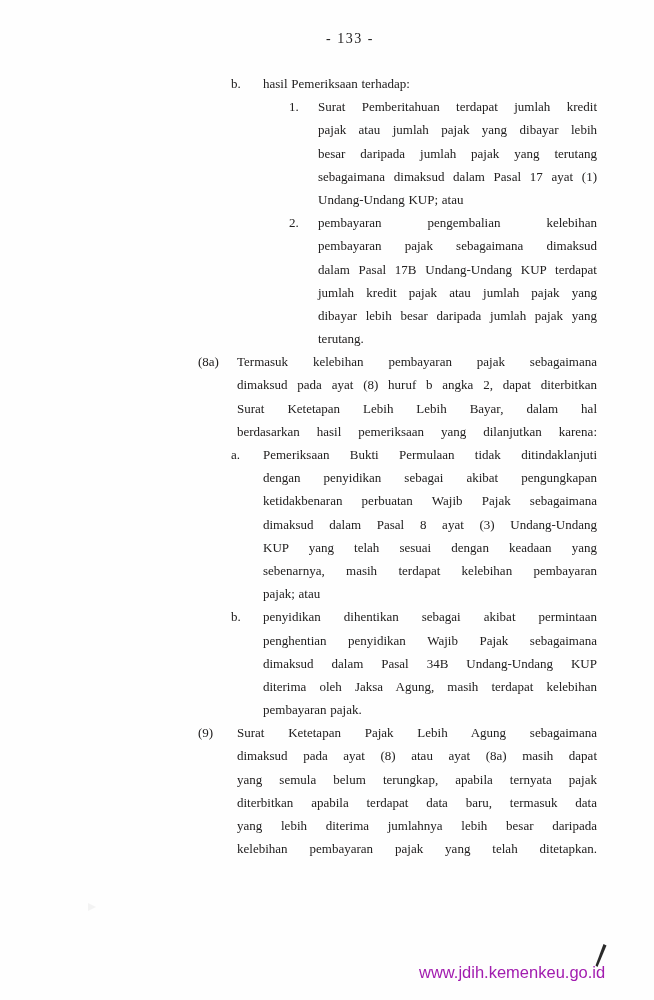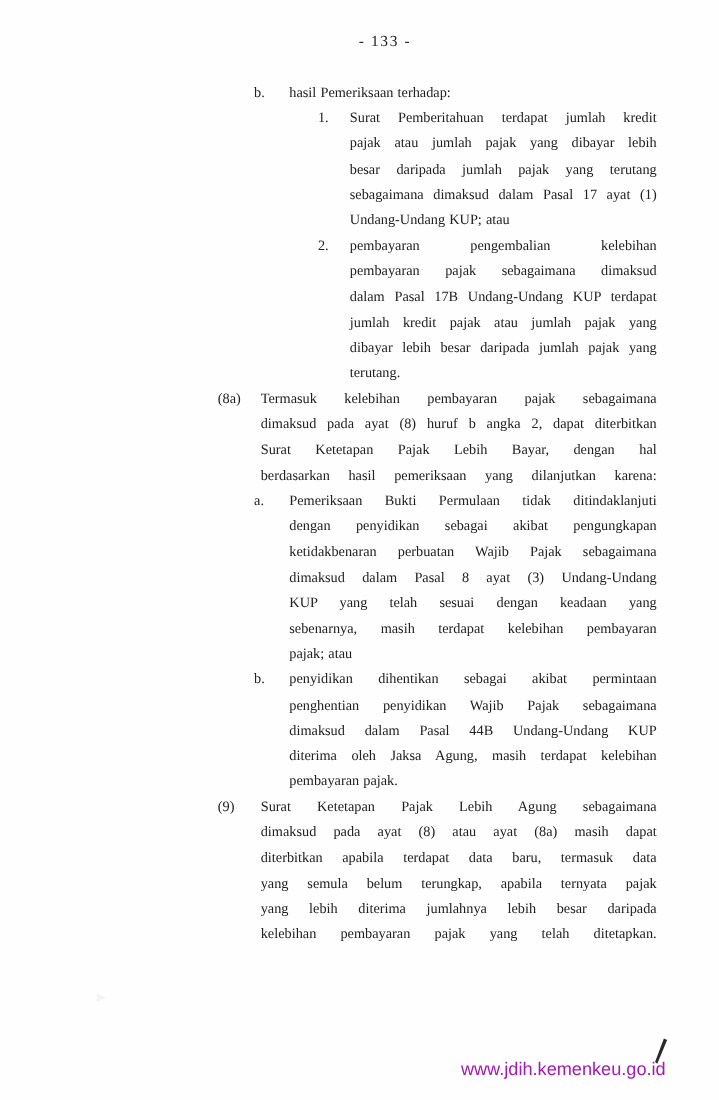--- a/index.html
+++ b/index.html
@@ -98,53 +98,53 @@
           <div class="line just">jumlah kredit pajak atau jumlah pajak yang</div>
           <div class="line just">dibayar lebih besar daripada jumlah pajak yang</div>
           <div class="line">terutang.</div>
         </div>
   </div>
       <div class="item ayat">
     <span class="marker">(8a)</span>
     <div class="lines">
           <div class="line just">Termasuk kelebihan pembayaran pajak sebagaimana</div>
           <div class="line just">dimaksud pada ayat (8) huruf b angka 2, dapat diterbitkan</div>
-          <div class="line just">Surat Ketetapan Pajak Lebih Bayar, dengan hal</div>
+          <div class="line just">Surat Ketetapan Lebih Lebih Bayar, dalam hal</div>
           <div class="line just">berdasarkan hasil pemeriksaan yang dilanjutkan karena:</div>
         </div>
   </div>
       <div class="item letter">
     <span class="marker">a.</span>
     <div class="lines">
           <div class="line just">Pemeriksaan Bukti Permulaan tidak ditindaklanjuti</div>
           <div class="line just">dengan penyidikan sebagai akibat pengungkapan</div>
           <div class="line just">ketidakbenaran perbuatan Wajib Pajak sebagaimana</div>
           <div class="line just">dimaksud dalam Pasal 8 ayat (3) Undang-Undang</div>
           <div class="line just">KUP yang telah sesuai dengan keadaan yang</div>
           <div class="line just">sebenarnya, masih terdapat kelebihan pembayaran</div>
           <div class="line">pajak; atau</div>
         </div>
   </div>
       <div class="item letter">
     <span class="marker">b.</span>
     <div class="lines">
           <div class="line just">penyidikan dihentikan sebagai akibat permintaan</div>
           <div class="line just">penghentian penyidikan Wajib Pajak sebagaimana</div>
-          <div class="line just">dimaksud dalam Pasal 44B Undang-Undang KUP</div>
+          <div class="line just">dimaksud dalam Pasal 34B Undang-Undang KUP</div>
           <div class="line just">diterima oleh Jaksa Agung, masih terdapat kelebihan</div>
           <div class="line">pembayaran pajak.</div>
         </div>
   </div>
       <div class="item ayat">
     <span class="marker">(9)</span>
     <div class="lines">
           <div class="line just">Surat Ketetapan Pajak Lebih Agung sebagaimana</div>
           <div class="line just">dimaksud pada ayat (8) atau ayat (8a) masih dapat</div>
+          <div class="line just">yang semula belum terungkap, apabila ternyata pajak</div>
           <div class="line just">diterbitkan apabila terdapat data baru, termasuk data</div>
-          <div class="line just">yang semula belum terungkap, apabila ternyata pajak</div>
           <div class="line just">yang lebih diterima jumlahnya lebih besar daripada</div>
           <div class="line just">kelebihan pembayaran pajak yang telah ditetapkan.</div>
         </div>
   </div>
     </div>
 
   <a class="footer-url" href="#" style="color: #a21caf;">www.jdih.kemenkeu.go.id</a>
 
   <svg class="pen-mark" viewBox="0 0 26 34">
     <polygon points="15.5,6 18.5,7.5 9.5,29 7.5,27.5" fill="#2a2a2a"></polygon>

